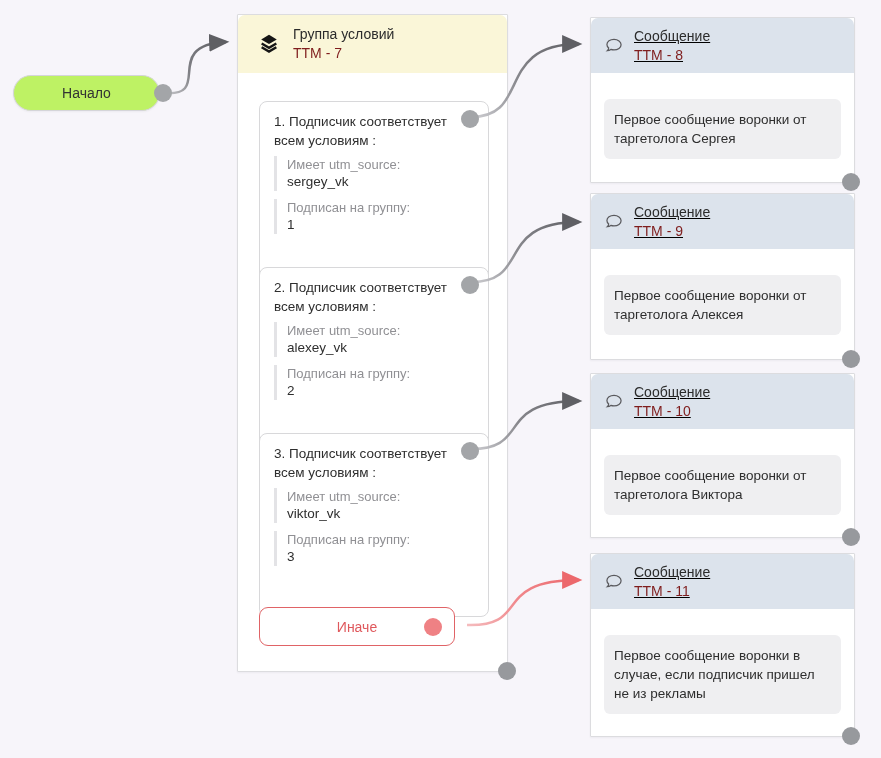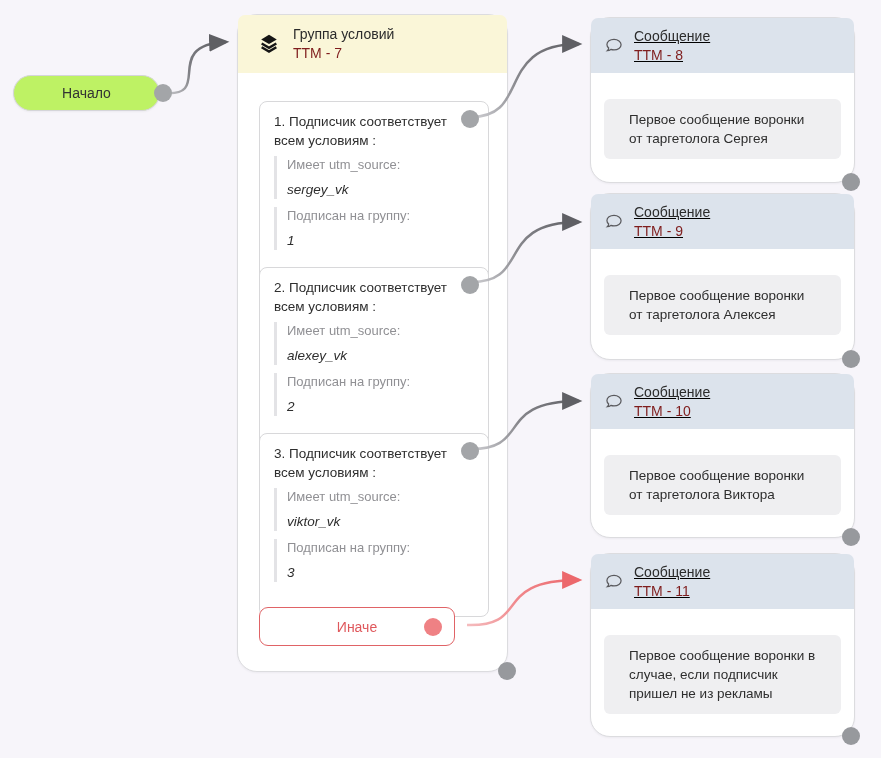--- a/index.html
+++ b/index.html
@@ -1,21 +1,21 @@
 <!DOCTYPE html>
 <html><head>
 <meta charset="utf-8">
 <style>
   html,body{margin:0;padding:0;background:#f7f5fa;}
   *{box-sizing:border-box;}
   body{font-family:"Liberation Sans","DejaVu Sans",sans-serif;}
   .canvas{position:relative;width:881px;height:758px;background:#f7f5fa;overflow:hidden;}
 
   
-  .node{position:absolute;background:#fff;border:1px solid #dcdcdf;border-radius:20px;
+  .node{position:absolute;background:#fff;border:1px solid #dcdcdf;border-radius:1px;
         box-shadow:0 1px 2px rgba(40,40,60,0.05);}
 
   
   .pill{position:absolute;left:13px;top:75px;width:147px;height:36px;background:#bef264;
         border:1px solid #d5d5d9;border-radius:18px;display:flex;align-items:center;
         justify-content:center;font-size:14px;color:#333;box-shadow:0 1px 2px rgba(40,40,60,0.05);}
 
   
   .group{left:237px;top:14px;width:271px;height:658px;}
   .ghead{height:58px;background:#faf6d8;border-radius:7px 7px 0 0;display:flex;
@@ -23,33 +23,33 @@
   .ghead .icon{width:22px;height:22px;margin-right:13px;flex:0 0 auto;}
   .ntitle{font-size:14px;line-height:19px;color:#2b2b2b;}
   .nsub{font-size:14px;line-height:19px;color:#7f1d1d;}
 
   .cblock{position:absolute;left:21px;width:230px;height:184px;background:#fff;
           border:1px solid #d8d8da;border-radius:8px;padding:10px 14px 12px 14px;}
   .ctitle{font-size:13.5px;line-height:19px;color:#2e2e2e;margin:0 0 6px 0;}
   .crule{border-left:3px solid #e3e3e6;padding-left:10px;margin-top:8px;}
   .crule:first-of-type{margin-top:0;}
   .clabel{font-size:13px;line-height:17px;color:#909094;}
-  .cvalue{font-size:13.5px;line-height:18px;color:#2e2e2e;margin-top:8px;font-style:italic;}
+  .cvalue{font-size:13.5px;line-height:18px;color:#2e2e2e;margin-top:0;}
 
   .else-btn{position:absolute;left:21px;top:592px;width:196px;height:39px;background:#fff;
             border:1px solid #e06366;border-radius:9px;display:flex;align-items:center;
             justify-content:center;font-size:14px;color:#df585c;}
 
   
   .msg{left:590px;width:265px;}
   .mhead{height:55px;background:#dce3ec;border-radius:7px 7px 0 0;display:flex;
          align-items:center;padding:0 12px 0 13px;text-decoration:underline;}
   .mhead .icon{width:20px;height:20px;margin-right:10px;flex:0 0 auto;}
   .mbody{margin:26px 13px 0 13px;background:#efeff1;border-radius:6px;
-         padding:11px 25px;font-size:13.5px;line-height:19px;color:#2e2e2e;}
+         padding:11px 10px;font-size:13.5px;line-height:19px;color:#2e2e2e;}
 
   
   .port{position:absolute;width:18px;height:18px;border-radius:50%;background:#a3a5a8;z-index:6;}
   .port.red{background:#ef8184;}
   .port.corner{background:#97999d;}
 
   svg.wires{position:absolute;left:0;top:0;z-index:5;pointer-events:none;}
 </style>
 </head>
 <body>

